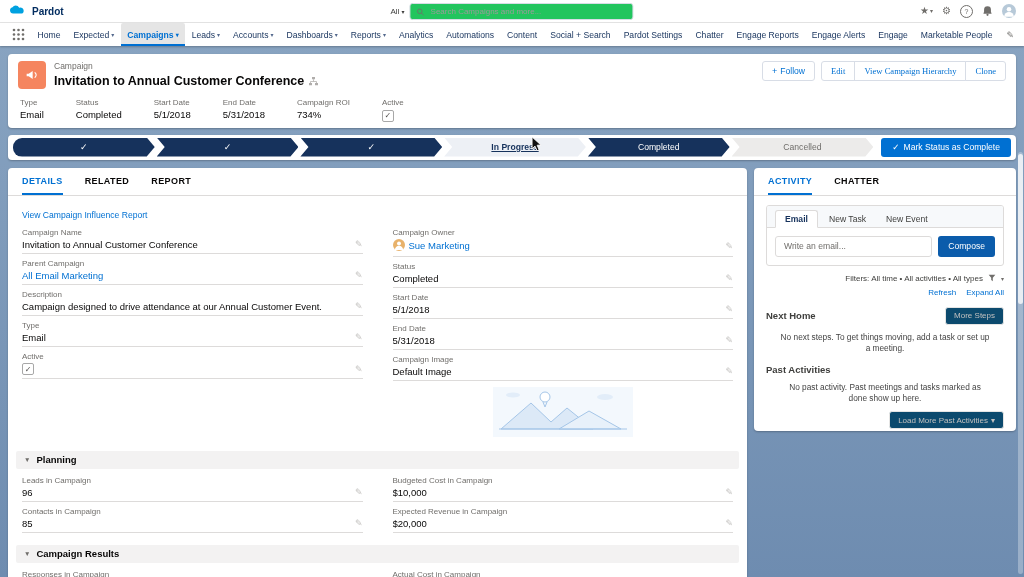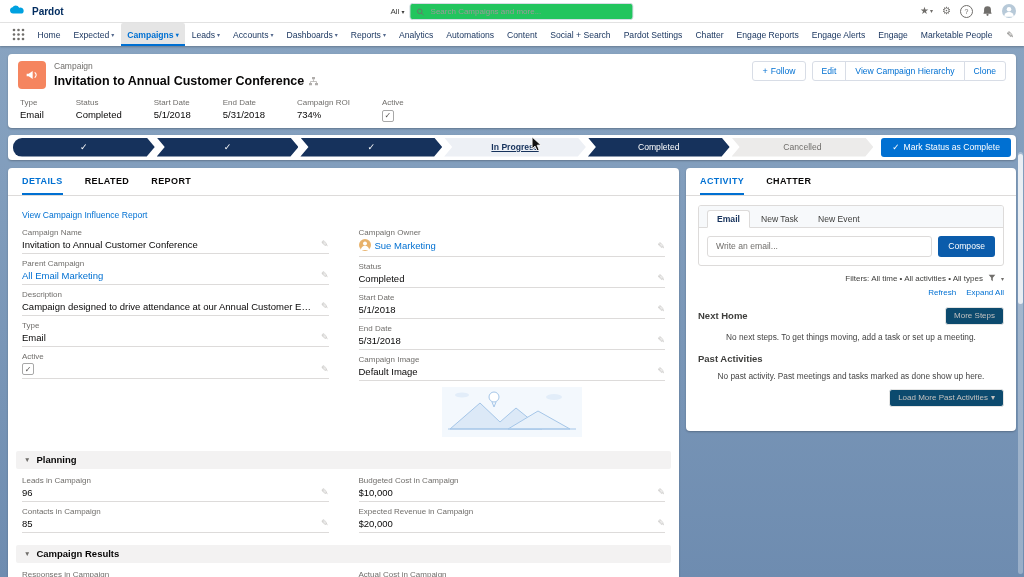--- a/index.html
+++ b/index.html
@@ -33,21 +33,21 @@
   .hrow1{display:flex;align-items:flex-start;}
   .obj-icon{width:28px;height:28px;border-radius:4px;background:#f5855f;display:flex;align-items:center;justify-content:center;flex:0 0 auto;}
   .htitles{margin-left:8px;}
   .entity{font-size:8.5px;color:#706e6b;}
   .title-line{display:flex;align-items:center;gap:5px;margin-top:1px;}
   .title{font-size:12.5px;font-weight:bold;color:#080707;}
   .hbtns{margin-left:auto;display:flex;align-items:center;}
   .btn{height:20px;display:flex;align-items:center;gap:3px;padding:0 9px;border:1px solid #d8dde6;background:#fff;color:#0070d2;font-size:8.6px;border-radius:3px;cursor:pointer;white-space:nowrap;}
   .btn .plus{font-size:9px;}
   .btn-follow{margin-right:6px;}
-  .btn-group{display:flex;}
+  .btn-group{display:flex;font-family:Liberation Serif, serif;}
   .btn-group .btn{border-radius:0;margin-left:-1px;}
   .btn-group .btn:first-child{border-radius:3px 0 0 3px;margin-left:0;}
   .btn-group .btn:last-child{border-radius:0 3px 3px 0;}
   .hrow2{display:flex;margin-top:8px;padding-left:2px;}
   .hl{margin-right:32px;}
   .hl-label{font-size:8px;color:#706e6b;}
   .hl-value{font-size:9.5px;color:#080707;margin-top:2px;}
   .checkbox{width:10px;height:10px;border:1px solid #a8a8a8;border-radius:2px;display:inline-flex;align-items:center;justify-content:center;font-size:8px;color:#514f4d;background:#fff;}
   
   .pathcard{margin-top:7px;padding:3px 5px;display:flex;align-items:center;}
@@ -57,21 +57,21 @@
   .stage:first-child{margin-left:0;clip-path:polygon(0 0,calc(100% - 8px) 0,100% 50%,calc(100% - 8px) 100%,0 100%);border-radius:9px 0 0 9px;}
   .st-done,.st-complete{background:#16325c;color:#fff;}
   .st-current{background:#edf0f5;color:#16325c;font-weight:bold;}
   .st-current .stage-label{text-decoration:underline;}
   .st-open{background:#ecebea;color:#706e6b;}
   .stage .chk{font-size:9px;}
   .mark-btn{margin-left:8px;height:19px;display:flex;align-items:center;gap:4px;background:#0070d2;color:#fff;border:none;border-radius:3px;font-size:8.6px;padding:0 11px;cursor:pointer;white-space:nowrap;}
   
   .cols{display:flex;gap:7px;margin-top:8px;align-items:flex-start;}
   .dcard{flex:1;border-radius:4px 4px 0 0;height:410px;overflow:hidden;}
-  .acard{width:330px;height:263px;}
+  .acard{width:262px;height:263px;}
   .tabs{display:flex;gap:22px;padding:0 14px;border-bottom:1px solid #dddbda;height:27px;align-items:stretch;}
   .tab{display:flex;align-items:center;font-size:9px;font-weight:bold;letter-spacing:.4px;color:#080707;cursor:pointer;}
   .tab.active{color:#0070d2;box-shadow:inset 0 -2px 0 #0070d2;}
   .dbody{padding:8px 14px 0;}
   .ilink{font-size:8.6px;color:#0070d2;cursor:pointer;display:inline-block;margin-bottom:8px;}
   .fgrid{display:flex;gap:30px;}
   .fcol{flex:1;min-width:0;}
   .field{margin-bottom:5px;}
   .flabel{font-size:8px;color:#706e6b;display:flex;align-items:center;gap:3px;}
   .fvalue{font-size:9.5px;color:#080707;padding:2px 0 3px;border-bottom:1px solid #dddbda;display:flex;align-items:center;}

